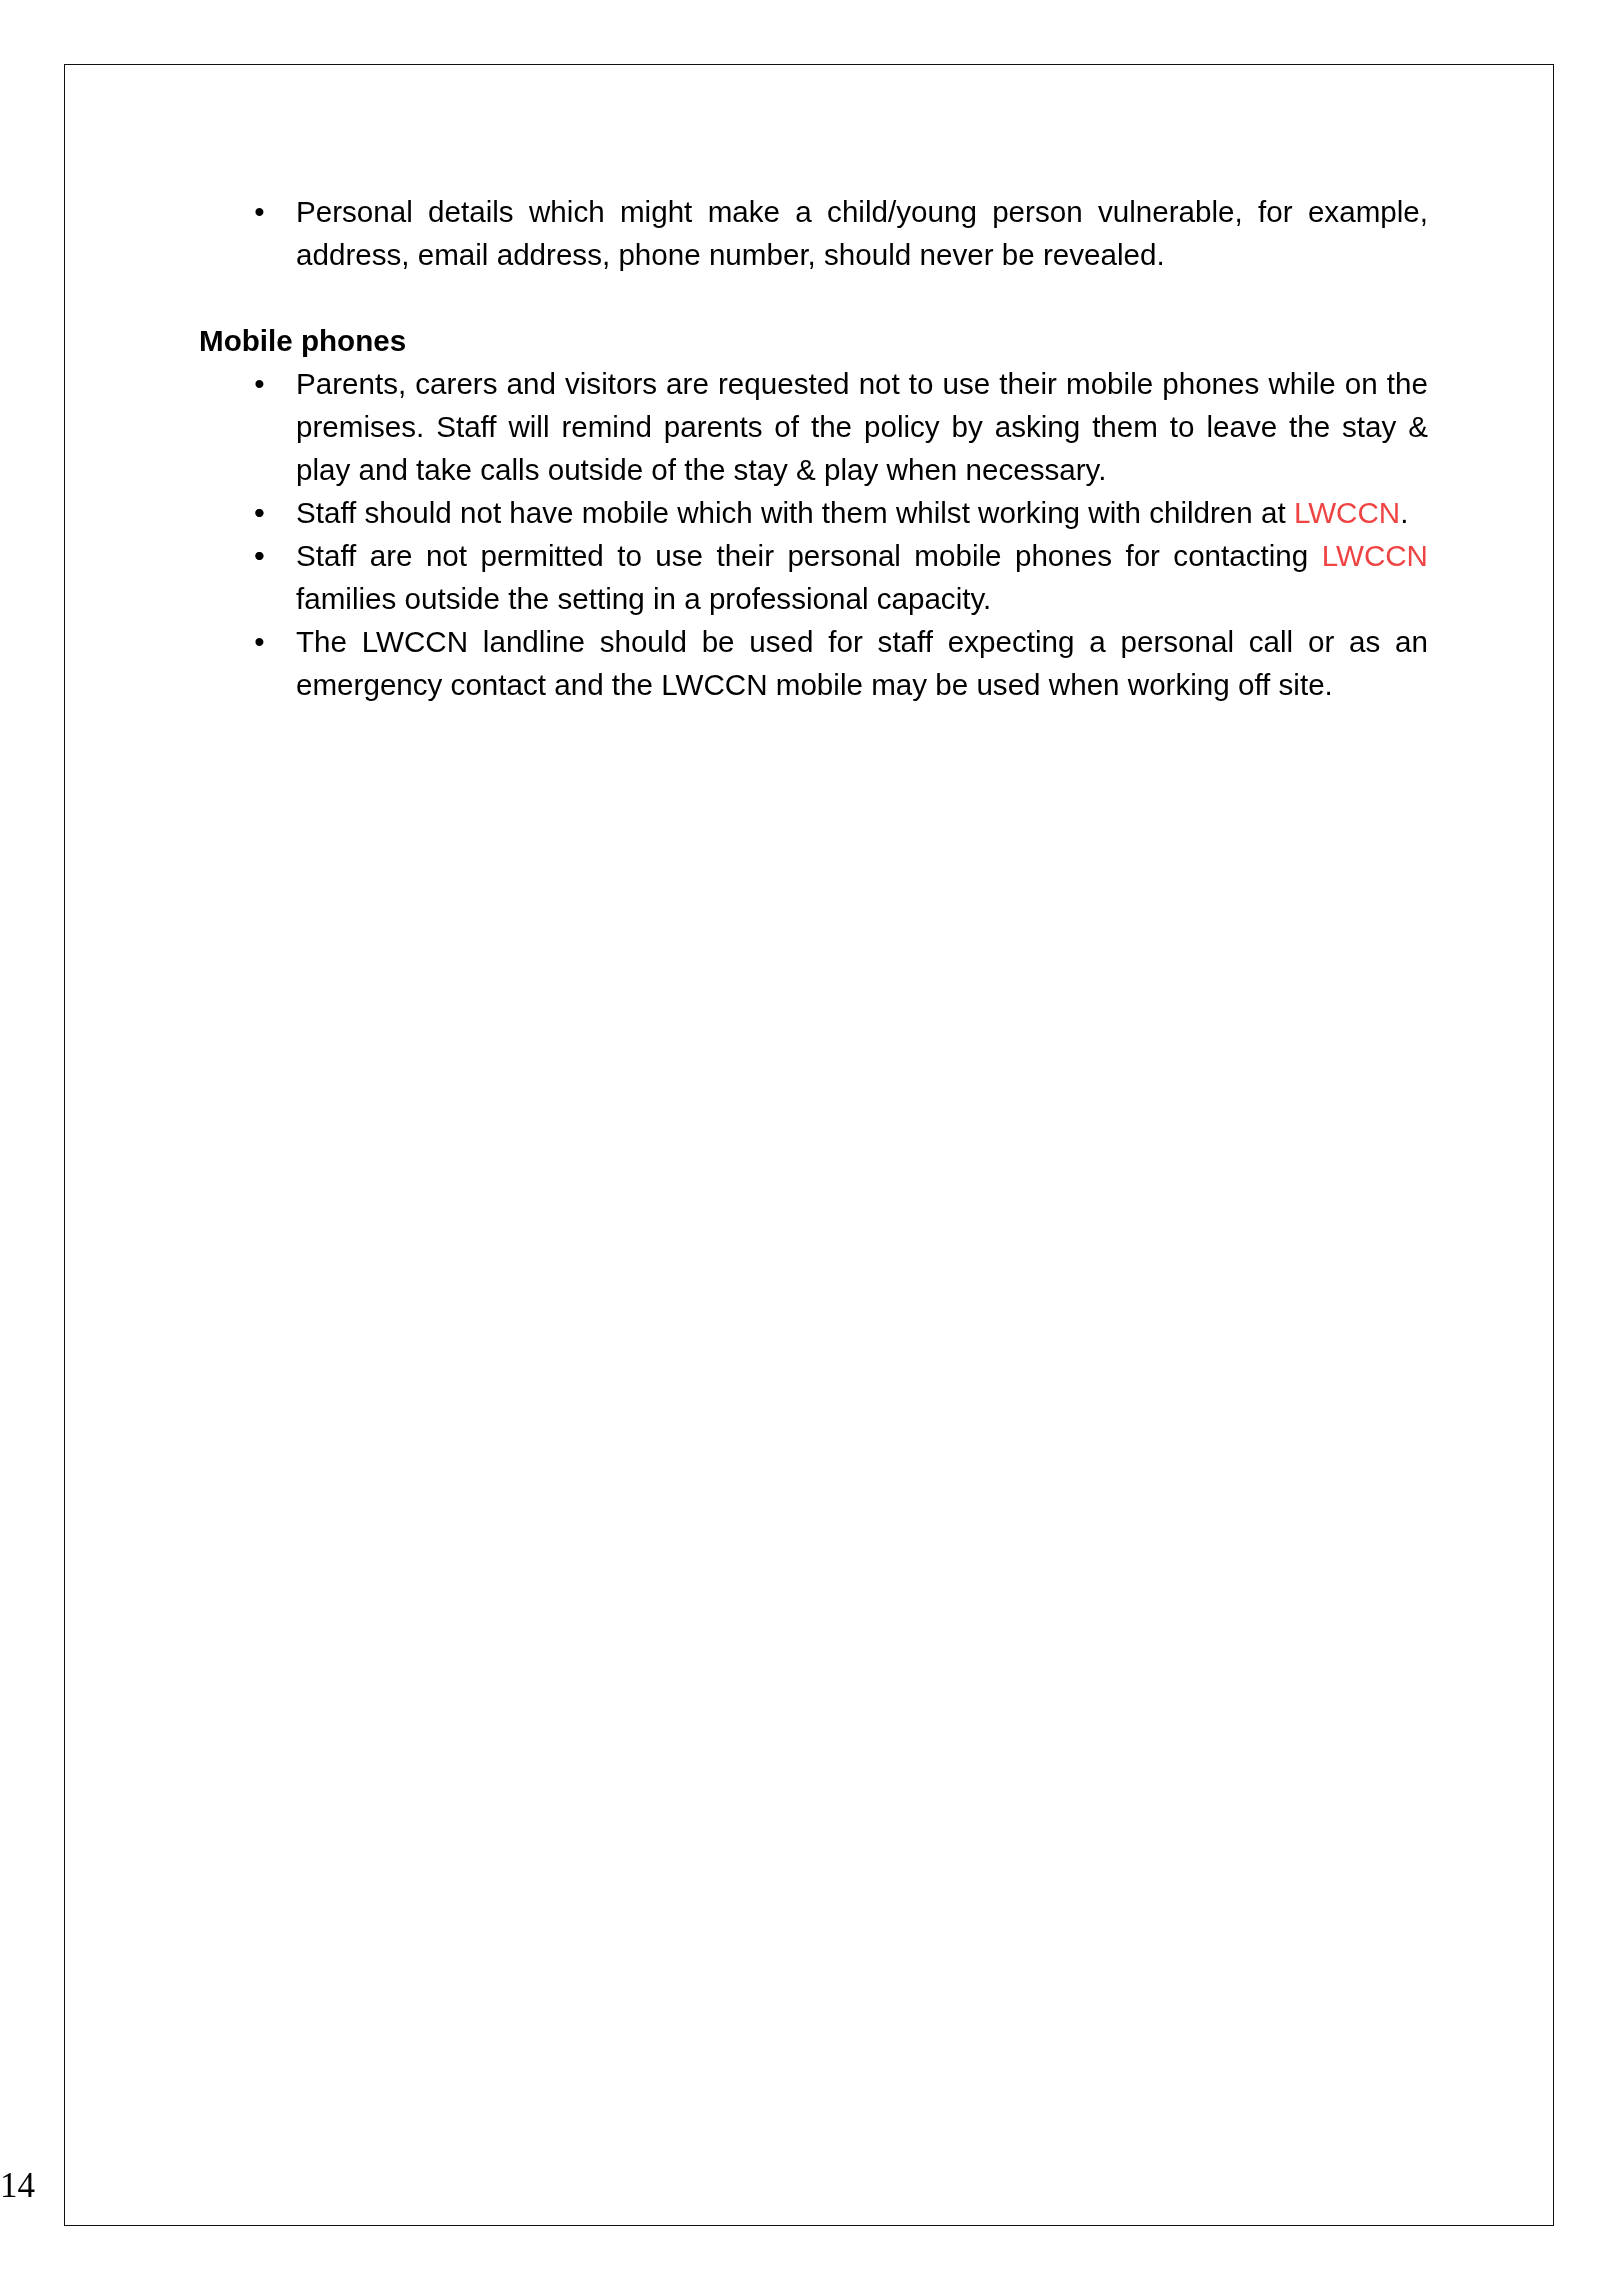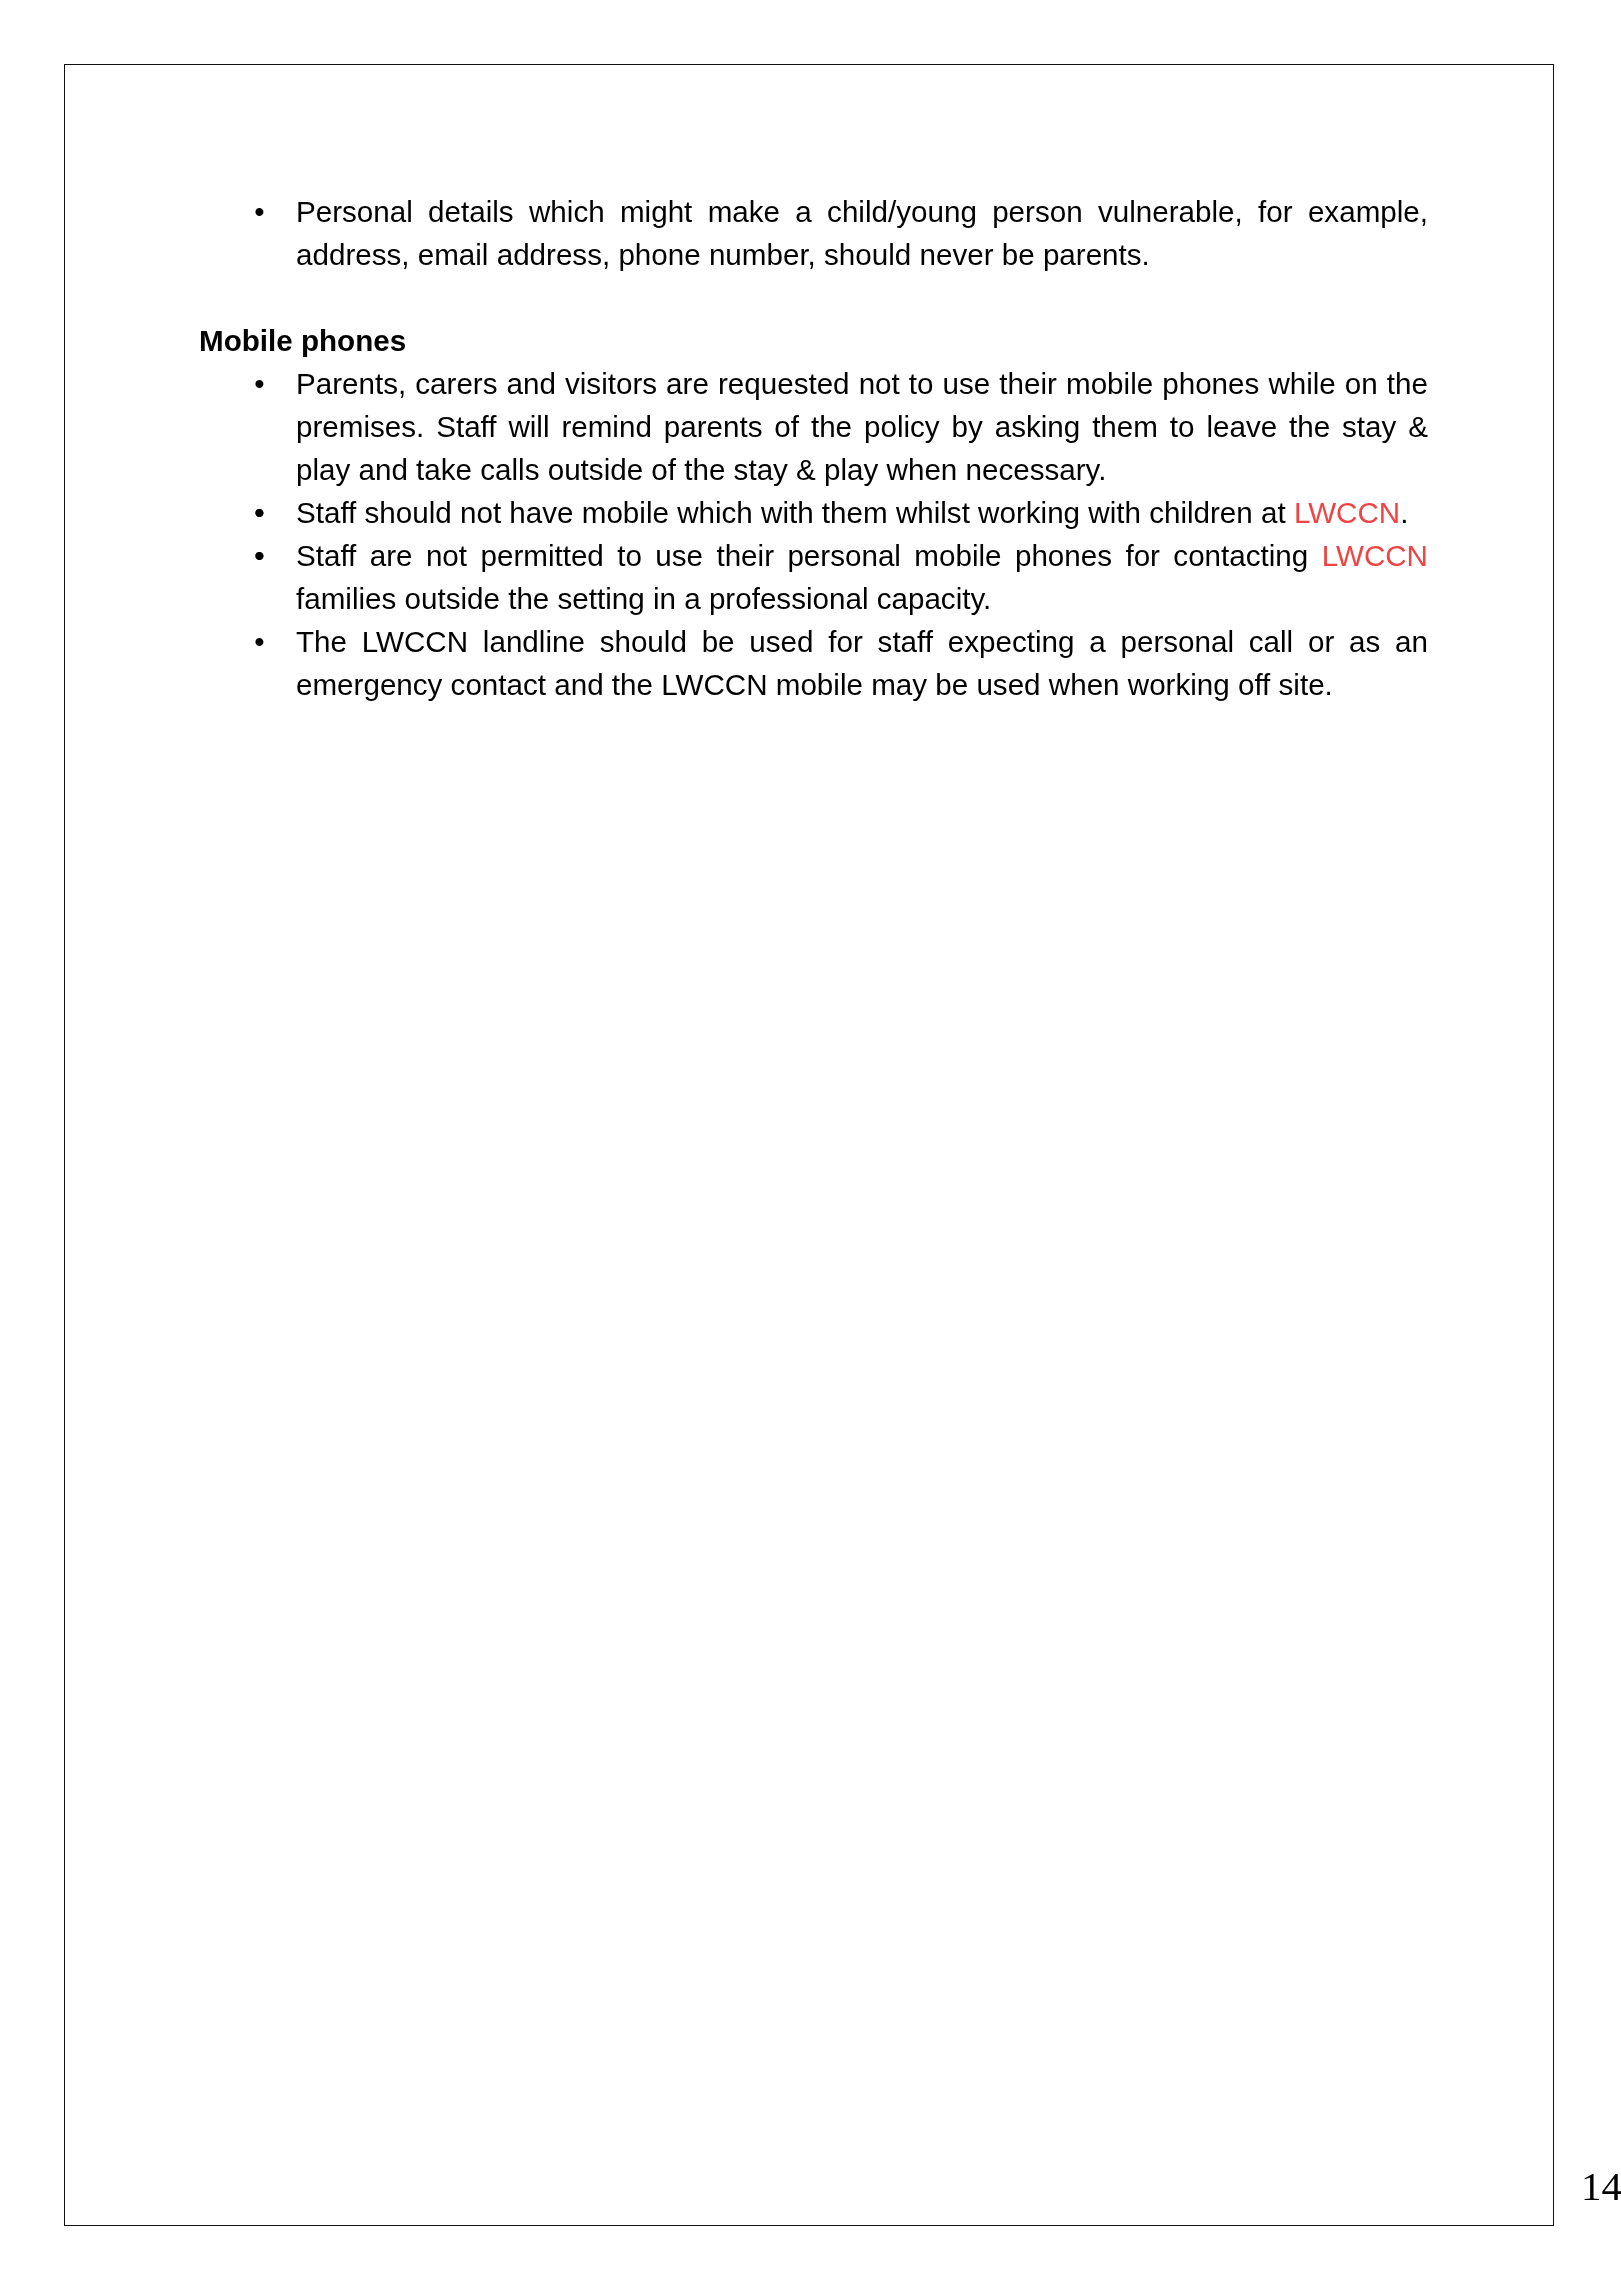--- a/index.html
+++ b/index.html
@@ -59,39 +59,39 @@
       text-align: center;
     }
     .brand {
       color: #ef4444;
     }
     .page-number {
       position: absolute;
       left: 0;
       width: 1622px;
       top: 2168px;
-      text-align: right;
+      text-align: left;
       font-family: "Liberation Serif", serif;
-      font-size: 41px;
+      font-size: 35px;
       line-height: 36px;
       color: #000000;
     }
   </style>
 </head>
 <body>
 
 <div class="page-border"></div>
 
 <div class="content">
 
   <div class="section">
     <ul class="bullets">
       <li>
         <span class="bullet-glyph">•</span>
-        <span>Personal details which might make a child/young person vulnerable, for example, address, email address, phone number, should never be parents.</span>
+        <span>Personal details which might make a child/young person vulnerable, for example, address, email address, phone number, should never be revealed.</span>
       </li>
     </ul>
   </div>
 
   <div class="section">
     <p class="heading">Mobile phones</p>
     <ul class="bullets">
       <li>
         <span class="bullet-glyph">•</span>
         <span>Parents, carers and visitors are requested not to use their mobile phones while on the premises. Staff will remind parents of the policy by asking them to leave the stay &amp; play and take calls outside of the stay &amp; play when necessary.</span>

